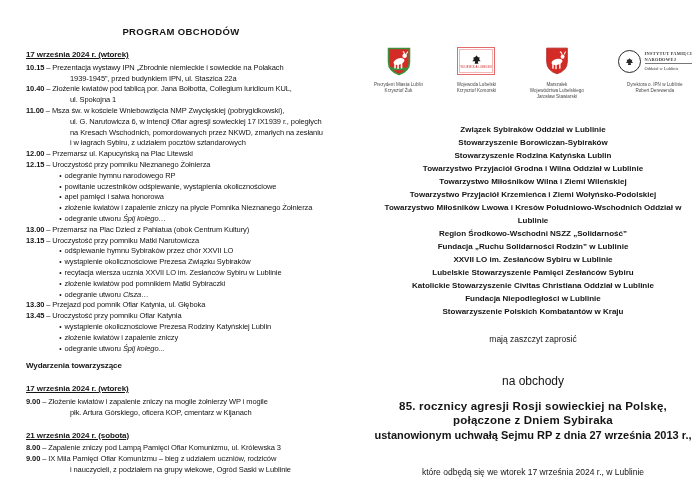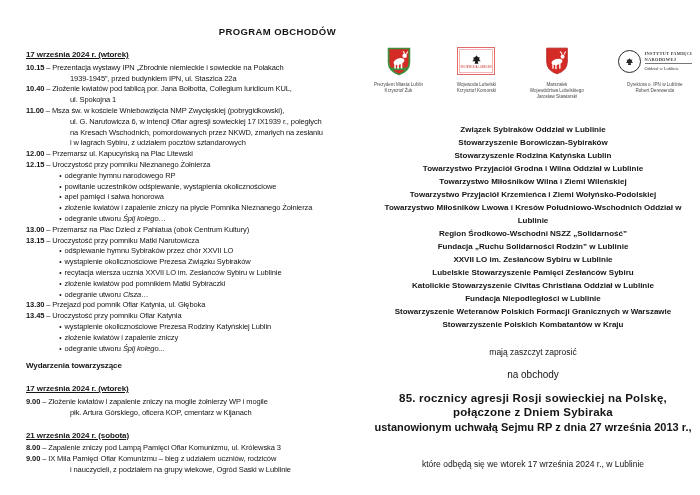--- a/index.html
+++ b/index.html
@@ -2,21 +2,21 @@
 <html><head>
 <meta charset="utf-8">
 <style>
   html,body{margin:0;padding:0;background:#888;}
   .page{
     position:relative;width:700px;height:495px;background:#ffffff;
     font-family:"Liberation Sans", sans-serif;color:#151515;overflow:hidden;
   }
   
   .left-col{position:absolute;left:26px;top:26px;width:332px;}
-  .prog-title{font-size:9.5px;font-weight:bold;letter-spacing:.4px;text-align:right;width:310px;line-height:12px;}
+  .prog-title{font-size:9.5px;font-weight:bold;letter-spacing:.4px;text-align:center;width:310px;line-height:12px;}
   .sched{margin-top:12px;}
   .ln{font-size:7.5px;line-height:10.8px;white-space:nowrap;letter-spacing:-0.1px;}
   .ln.day{font-size:8px;font-weight:bold;text-decoration:underline;margin-top:12px;margin-bottom:2px;}
   .ln.sub{font-size:8px;font-weight:bold;margin-top:7px;}
   .ln.t .tm{font-weight:bold;text-align:center;}
   .ln.c{padding-left:44px;}
   .ln.b{padding-left:33px;}
   .ln.b .dot{display:inline-block;margin-right:3px;transform:scale(.9);}
   .ln.bc{padding-left:40px;}
   .ln i{font-style:italic;}
@@ -31,21 +31,21 @@
   .wojbox .wtxt{font-size:2.6px;color:#c22;letter-spacing:.2px;margin-top:1px;white-space:nowrap;}
   .ipnwrap{display:flex;align-items:center;gap:4px;}
   .ipn-seal{width:21px;height:21px;border:1.6px solid #2a2a2a;border-radius:50%;display:flex;align-items:center;justify-content:center;}
   .ipn-text{display:flex;flex-direction:column;}
   .ipn-line{font-size:4.4px;font-weight:bold;color:#3a3a3a;letter-spacing:.3px;line-height:5.4px;font-family:"Liberation Serif",serif;}
   .ipn-rule{border-top:.8px solid #777;margin:1.5px 0;}
   .ipn-sub{font-size:4.4px;color:#3a3a3a;line-height:5px;font-family:"Liberation Serif",serif;}
   .orgs{margin-top:24px;text-align:center;}
   .org{font-size:8px;font-weight:bold;line-height:13px;}
   .inv1{margin-top:16px;text-align:center;font-size:8.5px;}
-  .inv2{margin-top:12px;text-align:center;font-size:10px;}
+  .inv2{margin-top:30px;text-align:center;font-size:12px;}
   .inv-title{margin-top:11px;text-align:center;font-size:11.5px;font-weight:bold;line-height:14px;letter-spacing:.2px;}
   .inv-sub{margin-top:2px;text-align:center;font-size:11px;font-weight:bold;}
   .inv-final{margin-top:26px;text-align:center;font-size:8.5px;}
 </style>
 </head>
 <body>
 
 <div class="page">
 
   <div class="left-col">
@@ -185,21 +185,20 @@
         <div class="org">Towarzystwo Przyjaciół Grodna i Wilna Oddział w Lublinie</div>
         <div class="org">Towarzystwo Miłośników Wilna i Ziemi Wileńskiej</div>
         <div class="org">Towarzystwo Przyjaciół Krzemieńca i Ziemi Wołyńsko-Podolskiej</div>
         <div class="org">Towarzystwo Miłośników Lwowa i Kresów Południowo-Wschodnich Oddział w Lublinie</div>
         <div class="org">Region Środkowo-Wschodni NSZZ „Solidarność”</div>
         <div class="org">Fundacja „Ruchu Solidarności Rodzin” w Lublinie</div>
         <div class="org">XXVII LO im. Zesłańców Sybiru w Lublinie</div>
         <div class="org">Lubelskie Stowarzyszenie Pamięci Zesłańców Sybiru</div>
         <div class="org">Katolickie Stowarzyszenie Civitas Christiana Oddział w Lublinie</div>
         <div class="org">Fundacja Niepodległości w Lublinie</div>
-        <div class="org">Stowarzyszenie Weteranów Polskich Formacji Granicznych w Warszawie</div>
         <div class="org">Stowarzyszenie Polskich Kombatantów w Kraju</div>
       </div>
 
     <div class="inv1">mają zaszczyt zaprosić</div>
     <div class="inv2">na obchody</div>
     <div class="inv-title">
       <div>85. rocznicy agresji Rosji sowieckiej na Polskę,</div>
       <div>połączone z Dniem Sybiraka</div>
     </div>
     <div class="inv-sub">ustanowionym uchwałą Sejmu RP z dnia 27 września 2013 r.,</div>

